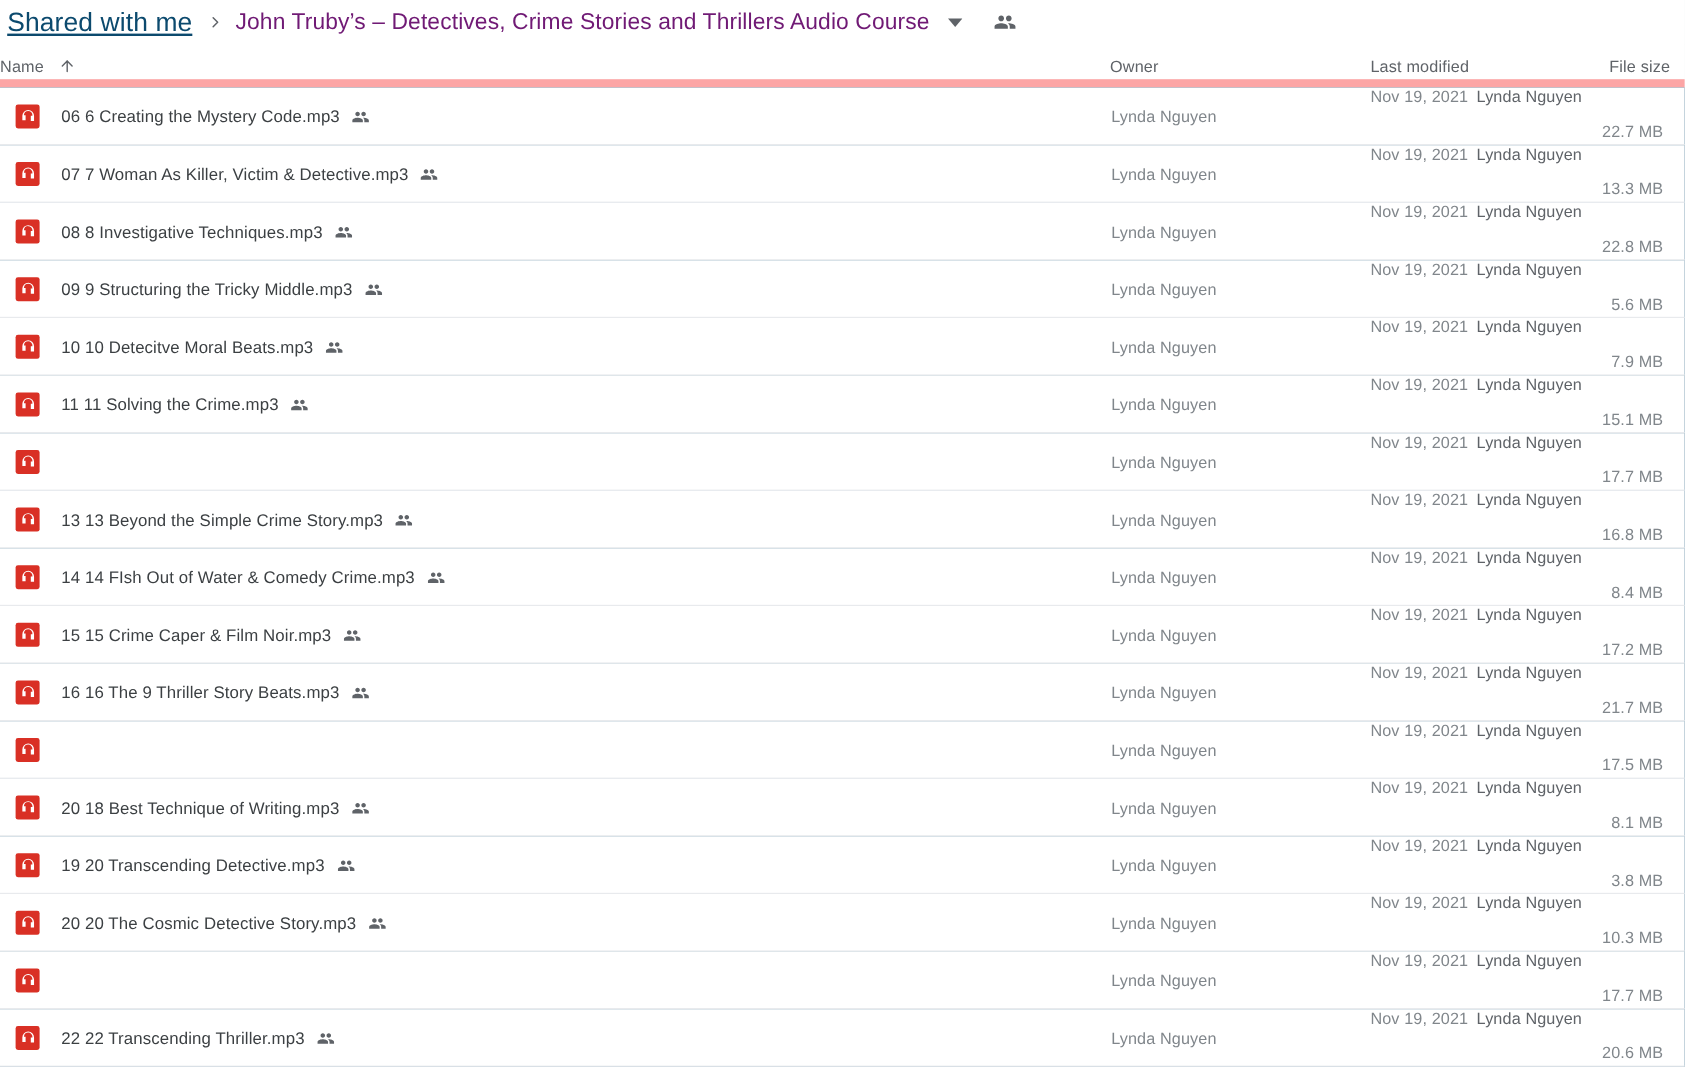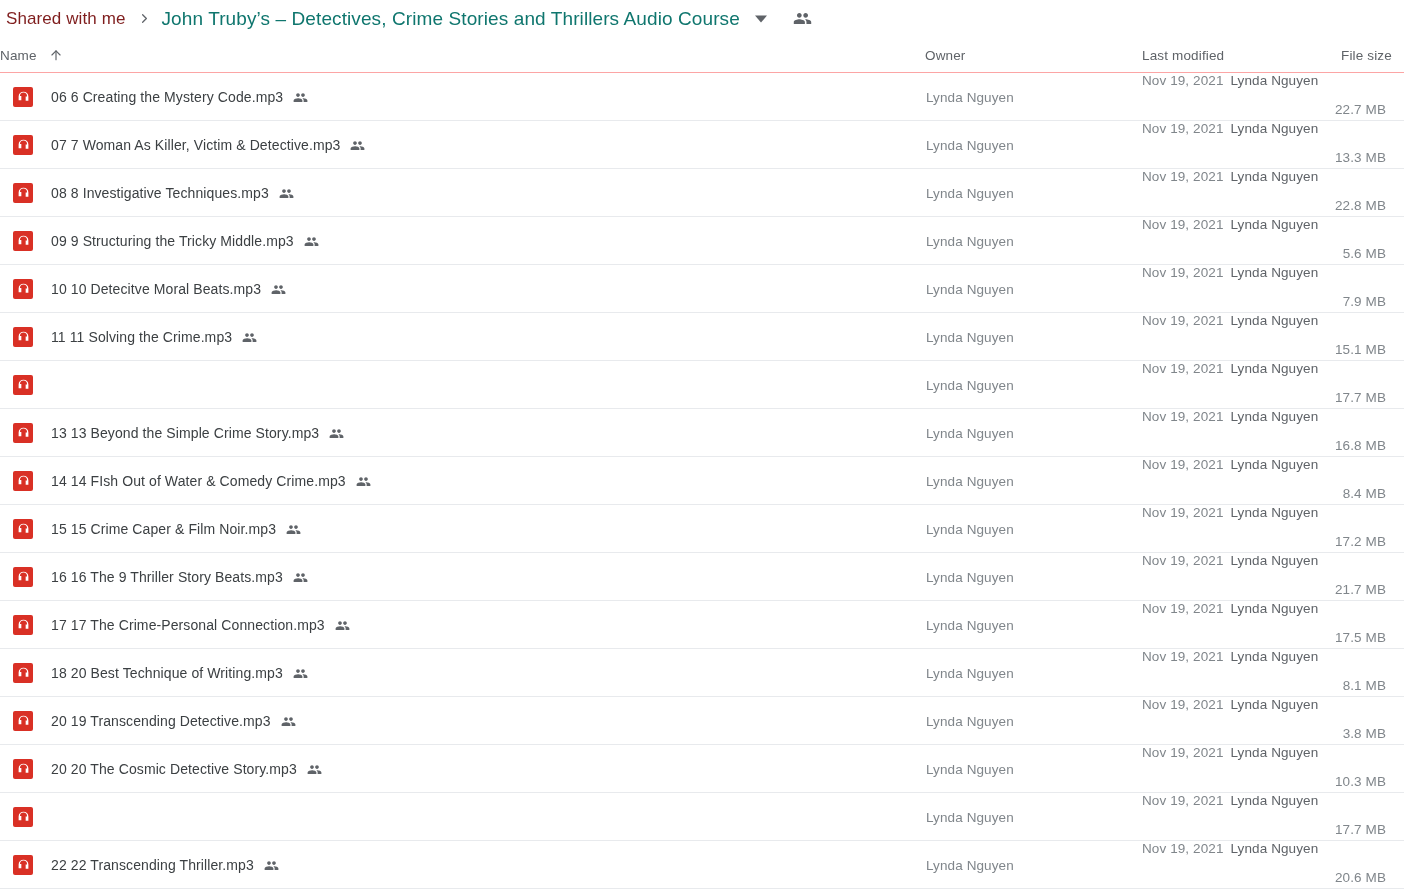--- a/index.html
+++ b/index.html
@@ -17,38 +17,39 @@
   
   .breadcrumb-bar {
     height: 37px;
     display: flex;
     align-items: center;
     padding: 0 0 0 2px;
     background: #ffffff;
     white-space: nowrap;
   }
   .crumb-root {
-    font-size: 17px;
-    color: #7f1d1d;
+    font-size: 22px;
+    color: #0c4a6e;
     letter-spacing: 0.1px;
     cursor: pointer;
     padding: 2px 4px;
     border-radius: 4px;
+    text-decoration: underline;
   }
   .crumb-sep {
     width: 30px;
     display: flex;
     align-items: center;
     justify-content: center;
     color: #5f6368;
   }
   .crumb-sep svg { display: block; }
   .crumb-current {
     font-size: 19px;
-    color: #0f766e;
+    color: #701a75;
     letter-spacing: 0.1px;
     cursor: pointer;
     padding: 2px 2px;
   }
   .crumb-caret {
     width: 26px;
     height: 26px;
     display: flex;
     align-items: center;
     justify-content: center;
@@ -62,21 +63,21 @@
     align-items: center;
     justify-content: center;
     margin-left: 16px;
     cursor: pointer;
   }
 
   
   .col-header {
     position: relative;
     height: 36px;
-    border-bottom: 1px solid #fca5a5;
+    border-bottom: 7px solid #fca5a5;
     background: #ffffff;
   }
   .col-label {
     position: absolute;
     top: 0;
     height: 36px;
     display: flex;
     align-items: center;
     font-size: 13.5px;
     color: #5f6368;
@@ -470,45 +471,37 @@
     <div class="row-size">21.7 MB</div>
   </div>
     <div class="file-row">
     <div class="row-icon">
       <div class="mp3-badge">
         <svg width="13" height="13" viewBox="0 0 24 24" fill="#ffffff">
             <path d="M12 3a9 9 0 0 0-9 9v7h5v-8H5.5v-0.5A6.5 6.5 0 0 1 12 4.5a6.5 6.5 0 0 1 6.5 7V12H16v8h5v-8a9 9 0 0 0-9-9z"></path>
           </svg>
       </div>
     </div>
-    <div class="row-name">
-      <span>17 17 The Crime-Personal Connection.mp3</span>
-      <span class="row-shared-icon">
-        <svg width="15" height="15" viewBox="0 0 24 24" fill="#5f6368">
-            <path d="M16 11c1.66 0 2.99-1.34 2.99-3S17.66 5 16 5c-1.66 0-3 1.34-3 3s1.34 3 3 3zm-8 0c1.66 0 2.99-1.34 2.99-3S9.66 5 8 5C6.34 5 5 6.34 5 8s1.34 3 3 3zm0 2c-2.33 0-7 1.17-7 3.5V19h14v-2.5c0-2.33-4.67-3.5-7-3.5zm8 0c-.29 0-.62.02-.97.05 1.16.84 1.97 1.97 1.97 3.45V19h6v-2.5c0-2.33-4.67-3.5-7-3.5z"></path>
-          </svg>
-      </span>
-    </div>
     <div class="row-owner">Lynda Nguyen</div>
     <div class="row-modified">
       <span class="mod-date">Nov 19, 2021</span>
       <span class="mod-user">Lynda Nguyen</span>
     </div>
     <div class="row-size">17.5 MB</div>
   </div>
     <div class="file-row">
     <div class="row-icon">
       <div class="mp3-badge">
         <svg width="13" height="13" viewBox="0 0 24 24" fill="#ffffff">
             <path d="M12 3a9 9 0 0 0-9 9v7h5v-8H5.5v-0.5A6.5 6.5 0 0 1 12 4.5a6.5 6.5 0 0 1 6.5 7V12H16v8h5v-8a9 9 0 0 0-9-9z"></path>
           </svg>
       </div>
     </div>
     <div class="row-name">
-      <span>18 20 Best Technique of Writing.mp3</span>
+      <span>20 18 Best Technique of Writing.mp3</span>
       <span class="row-shared-icon">
         <svg width="15" height="15" viewBox="0 0 24 24" fill="#5f6368">
             <path d="M16 11c1.66 0 2.99-1.34 2.99-3S17.66 5 16 5c-1.66 0-3 1.34-3 3s1.34 3 3 3zm-8 0c1.66 0 2.99-1.34 2.99-3S9.66 5 8 5C6.34 5 5 6.34 5 8s1.34 3 3 3zm0 2c-2.33 0-7 1.17-7 3.5V19h14v-2.5c0-2.33-4.67-3.5-7-3.5zm8 0c-.29 0-.62.02-.97.05 1.16.84 1.97 1.97 1.97 3.45V19h6v-2.5c0-2.33-4.67-3.5-7-3.5z"></path>
           </svg>
       </span>
     </div>
     <div class="row-owner">Lynda Nguyen</div>
     <div class="row-modified">
       <span class="mod-date">Nov 19, 2021</span>
       <span class="mod-user">Lynda Nguyen</span>
@@ -517,21 +510,21 @@
   </div>
     <div class="file-row">
     <div class="row-icon">
       <div class="mp3-badge">
         <svg width="13" height="13" viewBox="0 0 24 24" fill="#ffffff">
             <path d="M12 3a9 9 0 0 0-9 9v7h5v-8H5.5v-0.5A6.5 6.5 0 0 1 12 4.5a6.5 6.5 0 0 1 6.5 7V12H16v8h5v-8a9 9 0 0 0-9-9z"></path>
           </svg>
       </div>
     </div>
     <div class="row-name">
-      <span>20 19 Transcending Detective.mp3</span>
+      <span>19 20 Transcending Detective.mp3</span>
       <span class="row-shared-icon">
         <svg width="15" height="15" viewBox="0 0 24 24" fill="#5f6368">
             <path d="M16 11c1.66 0 2.99-1.34 2.99-3S17.66 5 16 5c-1.66 0-3 1.34-3 3s1.34 3 3 3zm-8 0c1.66 0 2.99-1.34 2.99-3S9.66 5 8 5C6.34 5 5 6.34 5 8s1.34 3 3 3zm0 2c-2.33 0-7 1.17-7 3.5V19h14v-2.5c0-2.33-4.67-3.5-7-3.5zm8 0c-.29 0-.62.02-.97.05 1.16.84 1.97 1.97 1.97 3.45V19h6v-2.5c0-2.33-4.67-3.5-7-3.5z"></path>
           </svg>
       </span>
     </div>
     <div class="row-owner">Lynda Nguyen</div>
     <div class="row-modified">
       <span class="mod-date">Nov 19, 2021</span>
       <span class="mod-user">Lynda Nguyen</span>

